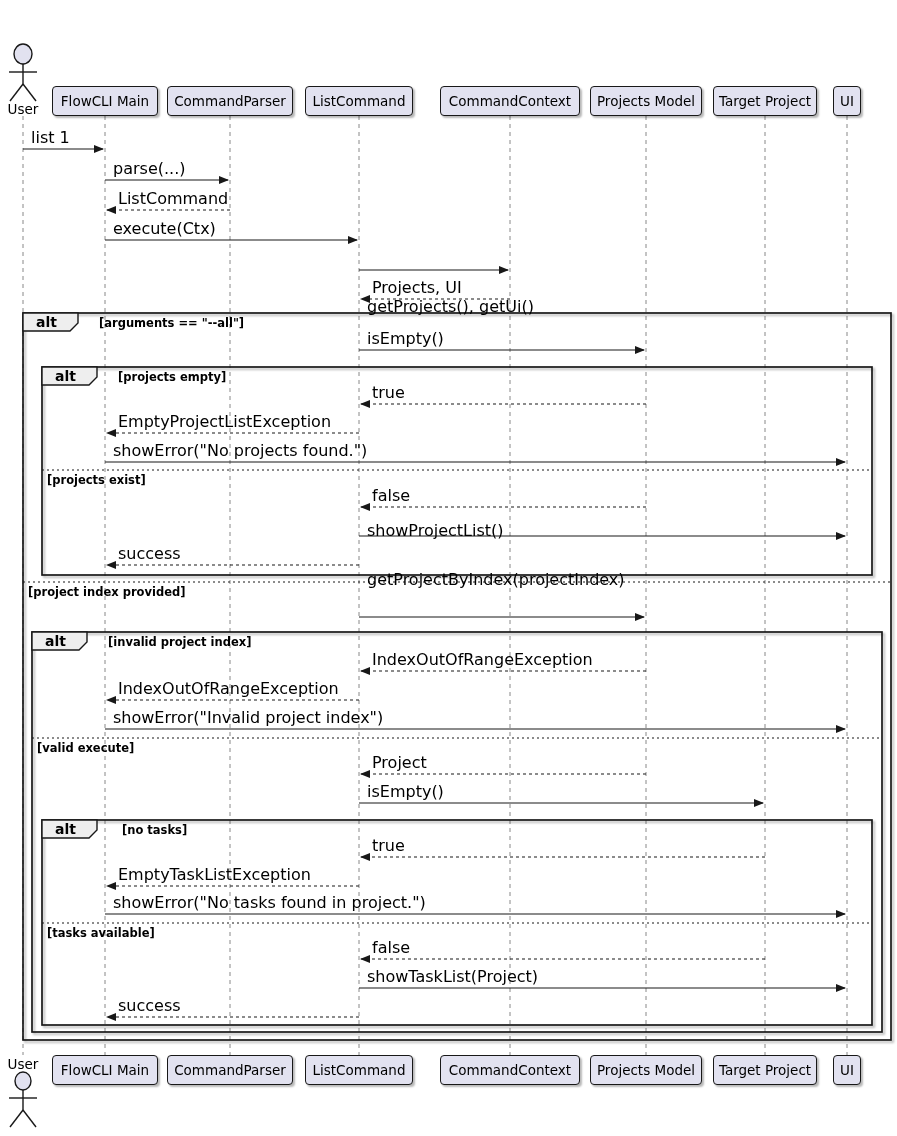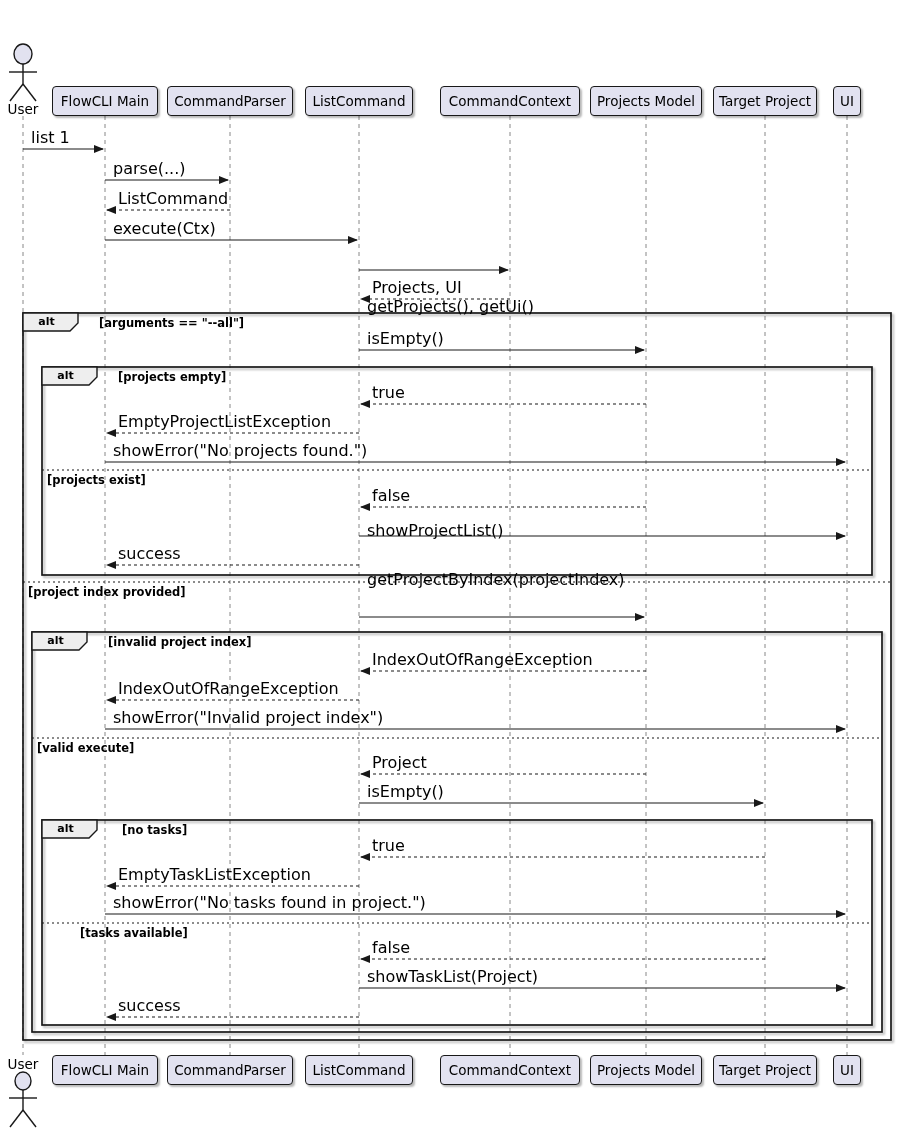--- a/index.html
+++ b/index.html
@@ -22,21 +22,21 @@
     display:flex;align-items:center;justify-content:center;
     font-size:13.5px;color:#000;box-sizing:border-box;white-space:nowrap;
   }
   .msg{
     position:absolute;font-size:16px;color:#000;white-space:nowrap;line-height:16px;
   }
   .guard,.divlabel{
     position:absolute;font-size:11.5px;font-weight:bold;color:#000;white-space:nowrap;line-height:14px;
   }
   .altlabel{
-    position:absolute;font-size:11px;font-weight:bold;color:#000;
+    position:absolute;font-size:14px;font-weight:bold;color:#000;
     text-align:center;line-height:18px;
   }
   .actorlabel{
     position:absolute;font-size:13.5px;color:#000;white-space:nowrap;
     transform:translateX(-50%);
   }
 </style>
 </head>
 <body>
 
@@ -155,21 +155,21 @@
       <div class="guard" style="left: 99px; top: 316px;">[arguments == "--all"]</div>
       <div class="divlabel" style="left: 28px; top: 585px;">[project index provided]</div>
       <div class="altlabel" style="left: 42px; top: 367px; width: 47px;">alt</div>
       <div class="guard" style="left: 118px; top: 370px;">[projects empty]</div>
       <div class="divlabel" style="left: 47px; top: 473px;">[projects exist]</div>
       <div class="altlabel" style="left: 32px; top: 632px; width: 47px;">alt</div>
       <div class="guard" style="left: 108px; top: 635px; text-align: right;">[invalid project index]</div>
       <div class="divlabel" style="left: 37px; top: 741px;">[valid execute]</div>
       <div class="altlabel" style="left: 42px; top: 820px; width: 47px;">alt</div>
       <div class="guard" style="left: 122px; top: 823px;">[no tasks]</div>
-      <div class="divlabel" style="left: 53px; top: 926px; padding-left: 27px;">[tasks available]</div>
+      <div class="divlabel" style="left: 47px; top: 926px;">[tasks available]</div>
       <div class="msg" style="left: 31px; top: 130px;">list 1</div>
       <div class="msg" style="left: 113px; top: 161px;">parse(...)</div>
       <div class="msg" style="left: 118px; top: 191px;">ListCommand</div>
       <div class="msg" style="left: 113px; top: 221px;">execute(Ctx)</div>
       <div class="msg" style="left: 367px; top: 251px; margin-top: 48px;">getProjects(), getUi()</div>
       <div class="msg" style="left: 372px; top: 280px;">Projects, UI</div>
       <div class="msg" style="left: 367px; top: 331px;">isEmpty()</div>
       <div class="msg" style="left: 372px; top: 385px;">true</div>
       <div class="msg" style="left: 118px; top: 414px;">EmptyProjectListException</div>
       <div class="msg" style="left: 113px; top: 443px;">showError("No projects found.")</div>

